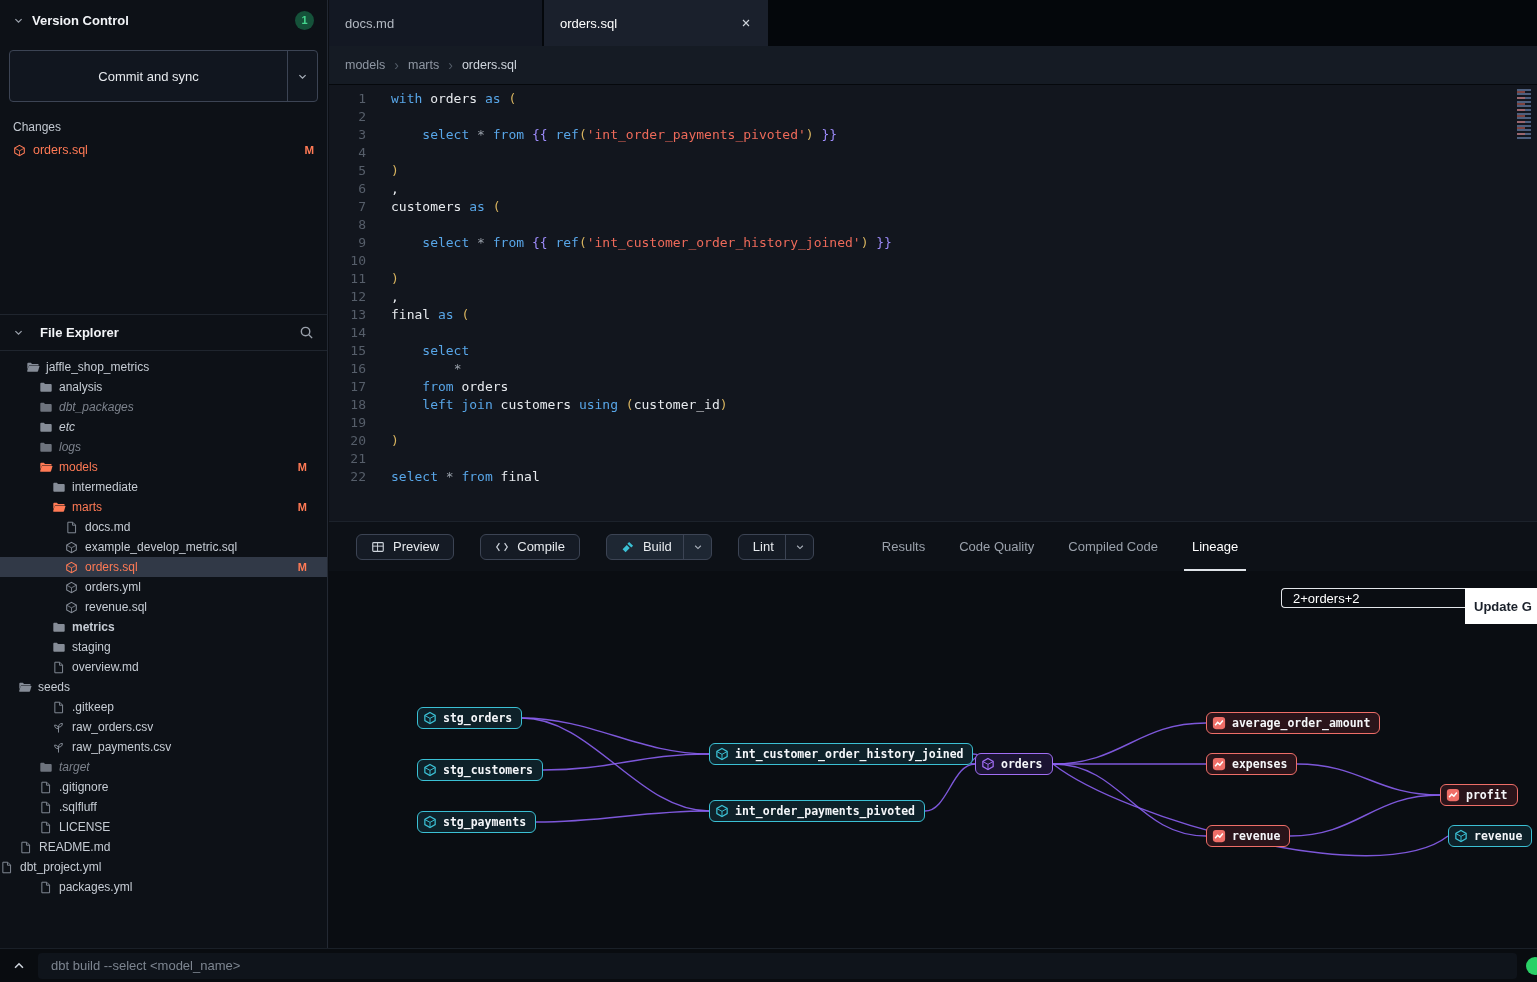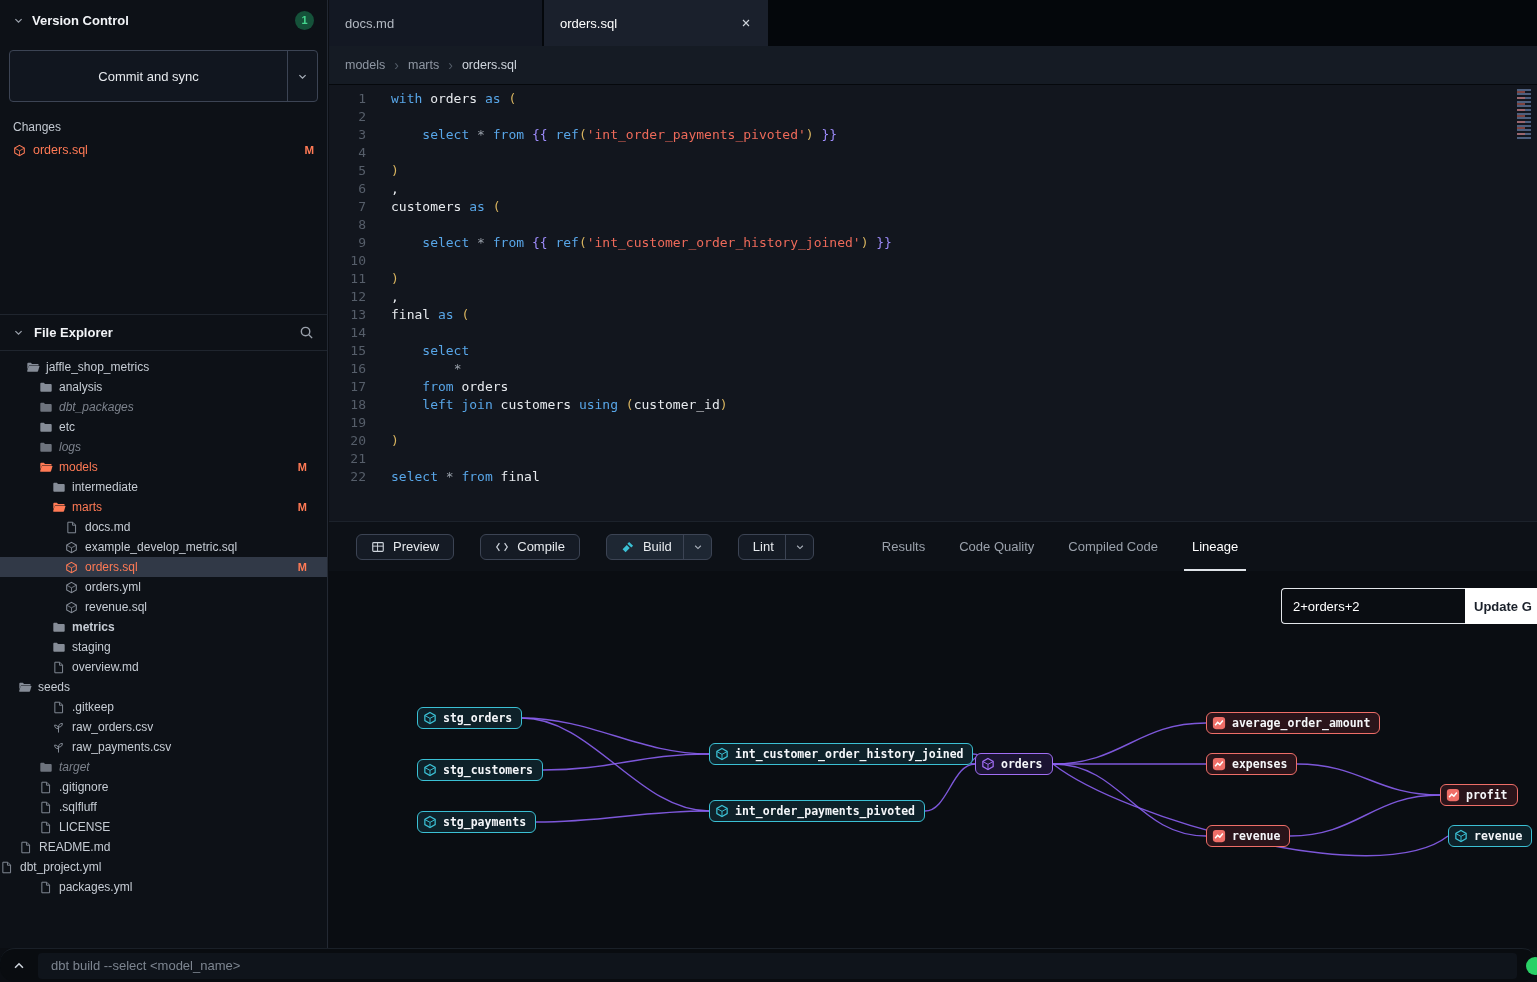--- a/index.html
+++ b/index.html
@@ -14,21 +14,21 @@
   .sb-project .cols { margin-left:auto; color:#5e9fc0; cursor:pointer; }
   .sb-vc-header { height:40px; display:flex; align-items:center; gap:8px; padding:0 13px; font-size:13px; font-weight:bold; color:#f2f4f7; cursor:pointer; }
   .vc-badge { margin-left:auto; min-width:19px; height:19px; border-radius:10px; background:#15523a; color:#45d68f; font-size:11px; font-weight:bold; display:flex; align-items:center; justify-content:center; }
   .commit-btn { margin:10px 9px 0; height:52px; display:flex; align-items:stretch; border:1px solid #3c4454; border-radius:4px; background:#11161f; cursor:pointer; }
   .commit-label { flex:1; display:flex; align-items:center; justify-content:center; font-size:13px; color:#e7eaee; }
   .commit-caret { width:30px; border-left:1px solid #3c4454; display:flex; align-items:center; justify-content:center; color:#aab1bb; }
   .changes-label { margin:18px 13px 6px; font-size:12px; color:#c2c8d0; }
   .change-row { display:flex; align-items:center; gap:7px; padding:3px 13px; font-size:12.5px; color:#ff7a55; cursor:pointer; }
   .change-row .cicon { display:flex; color:#ff7a55; }
   .mbadge-inline { margin-left:auto; color:#ff7a55; font-weight:bold; font-size:11.5px; }
-  .fe-header { position:absolute; top:314px; left:0; right:0; height:37px; border-top:1px solid #1f252e; border-bottom:1px solid #1f252e; display:flex; align-items:center; gap:10px; padding:0 13px; font-size:13px; font-weight:bold; color:#f2f4f7; background:#0d1117; cursor:pointer; }
+  .fe-header { position:absolute; top:314px; left:0; right:0; height:37px; border-top:1px solid #1f252e; border-bottom:1px solid #1f252e; display:flex; align-items:center; gap:16px; padding:0 13px; font-size:13px; font-weight:bold; color:#f2f4f7; background:#0d1117; cursor:pointer; }
   .fe-header .search { margin-left:auto; cursor:pointer; }
   .tree { position:absolute; top:351px; left:0; right:0; bottom:0; overflow:hidden; padding-top:6px; }
   .trow { height:20px; display:flex; align-items:center; gap:6px; font-size:12px; color:#c6ccd4; position:relative; padding-right:12px; cursor:pointer; white-space:nowrap; }
   .trow .ticon { width:14px; height:14px; display:flex; align-items:center; color:#858c97; flex:none; }
   .trow.muted { color:#7c828c; font-style:italic; }
   .trow.muted .ticon { color:#6d737d; }
   .trow.mod { color:#ff7a55; }
   .trow.mod .ticon { color:#ff7a55; }
   .trow.sel { background:#313947; }
   .mbadge { position:absolute; right:20px; color:#ff7a55; font-weight:bold; font-size:11px; }
@@ -73,25 +73,25 @@
 
   
   .lineage { position:absolute; top:571px; left:0; right:0; bottom:0; background:#0a0d12; overflow:hidden; }
   #edges { position:absolute; inset:0; width:100%; height:100%; }
   #nodes { position:absolute; inset:0; }
   .node { position:absolute; display:flex; align-items:center; gap:6px; height:22px; padding:0 9px 0 5px; border-radius:6px; border:1.4px solid; font-family:"DejaVu Sans Mono", monospace; font-size:11.5px; font-weight:bold; color:#f4f6f9; white-space:nowrap; cursor:pointer; }
   .node.teal { border-color:#3bc0d4; background:#0e2129; }
   .node.purple { border-color:#a16ef5; background:#1b1432; }
   .node.red { border-color:#ef6e68; background:#2a141a; }
   .lin-controls { position:absolute; top:17px; right:-14px; display:flex; }
-  .lin-input { width:184px; height:36px; background:#0a0d12; border:1px solid #e3e6ea; border-right:none; border-radius:4px 0 0 4px; color:#fff; font-size:13px; padding:0 11px; outline:none; font-family:"Liberation Sans", sans-serif; }
+  .lin-input { width:184px; height:20px; background:#0a0d12; border:1px solid #e3e6ea; border-right:none; border-radius:4px 0 0 4px; color:#fff; font-size:13px; padding:0 11px; outline:none; font-family:"Liberation Sans", sans-serif; }
   .lin-btn { height:36px; width:86px; background:#ffffff; color:#1a202a; font-size:13px; font-weight:bold; display:flex; align-items:center; padding-left:9px; border-radius:0 4px 4px 0; cursor:pointer; white-space:nowrap; }
 
   
-  .bottombar { position:absolute; left:0; right:0; bottom:0; height:34px; background:#090c10; border-top:1px solid #1a2028; display:flex; align-items:center;border-radius:15px; }
+  .bottombar { position:absolute; left:0; right:0; bottom:0; height:34px; background:#090c10; border-top:1px solid #1a2028; display:flex; align-items:center; }
   .expand-chevron { width:38px; display:flex; justify-content:center; color:#cfd5dd; cursor:pointer; }
   .cmd-input { flex:1; height:26px; background:#0f141b; border:none; border-radius:4px; color:#e7eaee; font-size:13px; padding:0 13px; margin-right:20px; outline:none; font-family:"Liberation Sans", sans-serif; }
   .cmd-input::placeholder { color:#7d8590; }
   .status-dot { position:absolute; right:-7px; top:8px; width:18px; height:18px; border-radius:50%; background:#2bd167; }
 </style>
 </head>
 <body>
 
 <div class="app">
 
@@ -163,21 +163,21 @@
           <span class="tlabel">analysis</span>
         </div>
         <div class="trow muted" style="padding-left: 39px;">
           <span class="ticon">
             <svg viewBox="0 0 16 16" width="14" height="14">
               <path d="M1.5 4.2c0-.6.4-1 1-1h3l1.4 1.5h6.6c.6 0 1 .4 1 1v6.6c0 .6-.4 1-1 1h-11c-.6 0-1-.4-1-1z" fill="currentColor"></path>
             </svg>
           </span>
           <span class="tlabel">dbt_packages</span>
         </div>
-        <div class="trow" style="padding-left: 39px;">
+        <div class="trow" style="padding-left: 39px; font-style: italic;">
           <span class="ticon">
             <svg viewBox="0 0 16 16" width="14" height="14">
               <path d="M1.5 4.2c0-.6.4-1 1-1h3l1.4 1.5h6.6c.6 0 1 .4 1 1v6.6c0 .6-.4 1-1 1h-11c-.6 0-1-.4-1-1z" fill="currentColor"></path>
             </svg>
           </span>
           <span class="tlabel">etc</span>
         </div>
         <div class="trow muted" style="padding-left: 39px;">
           <span class="ticon">
             <svg viewBox="0 0 16 16" width="14" height="14">

